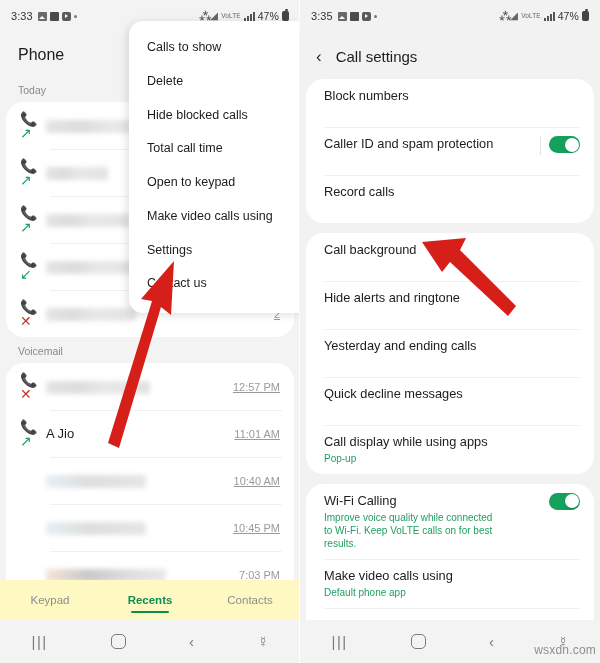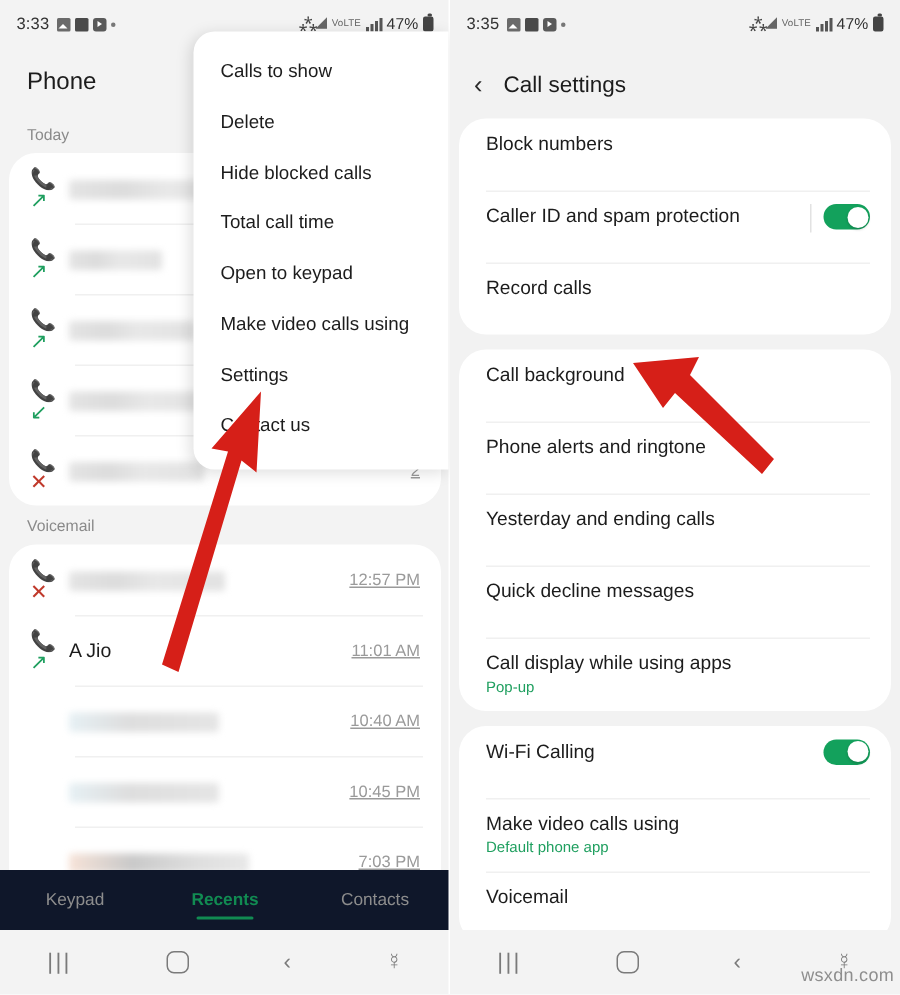--- a/index.html
+++ b/index.html
@@ -94,21 +94,21 @@
     vertical-align: middle;
   }
   .blur.tint-blue  { background: linear-gradient(90deg,#e6f0f4 0%,#dedede 40%,#e5e5e5 100%); }
   .blur.tint-peach { background: linear-gradient(90deg,#f7e3d8 0%,#c9c9c9 35%,#dedede 70%,#e8e8e8 100%); }
   .call-time { font-size: 11px; color: #9a9a9a; margin-left: 8px; text-decoration: underline; }
 
   
   .tabbar {
     position: absolute; left:0; right:0; bottom:43px;
     height: 40px; display: flex; align-items: center;
-    background: #0f172a;
+    background: #fef9c3;
   }
   .tab { flex:1; text-align:center; font-size:11.5px; color:#8d8d8d; position:relative; }
   .tab.active { color:#118b52; font-weight:600; }
   .tab.active:after{
     content:""; position:absolute; left:50%; transform:translateX(-50%);
     bottom:-7px; width:38px; height:2.5px; background:#118b52; border-radius:2px;
   }
   
   .sysnav {
     position:absolute; left:0; right:0; bottom:0; height:43px;
@@ -357,21 +357,21 @@
     </div>
 
     <div class="set-card">
       <div class="set-row">
         <div class="set-texts">
           <div class="set-title">Call background</div>
         </div>
       </div>
       <div class="set-row">
         <div class="set-texts">
-          <div class="set-title">Phone alerts and ringtone</div>
+          <div class="set-title">Hide alerts and ringtone</div>
         </div>
       </div>
       <div class="set-row">
         <div class="set-texts">
           <div class="set-title">Yesterday and ending calls</div>
         </div>
       </div>
       <div class="set-row">
         <div class="set-texts">
           <div class="set-title">Quick decline messages</div>
@@ -382,20 +382,21 @@
           <div class="set-title">Call display while using apps</div>
           <div class="set-sub plain">Pop-up</div>
         </div>
       </div>
     </div>
 
     <div class="set-card">
       <div class="set-row">
         <div class="set-texts">
           <div class="set-title">Wi-Fi Calling</div>
+          <div class="set-sub">Improve voice quality while connected to Wi-Fi. Keep VoLTE calls on for best results.</div>
         </div>
         <div class="toggle"></div>
       </div>
       <div class="set-row">
         <div class="set-texts">
           <div class="set-title">Make video calls using</div>
           <div class="set-sub plain">Default phone app</div>
         </div>
       </div>
       <div class="set-row">

